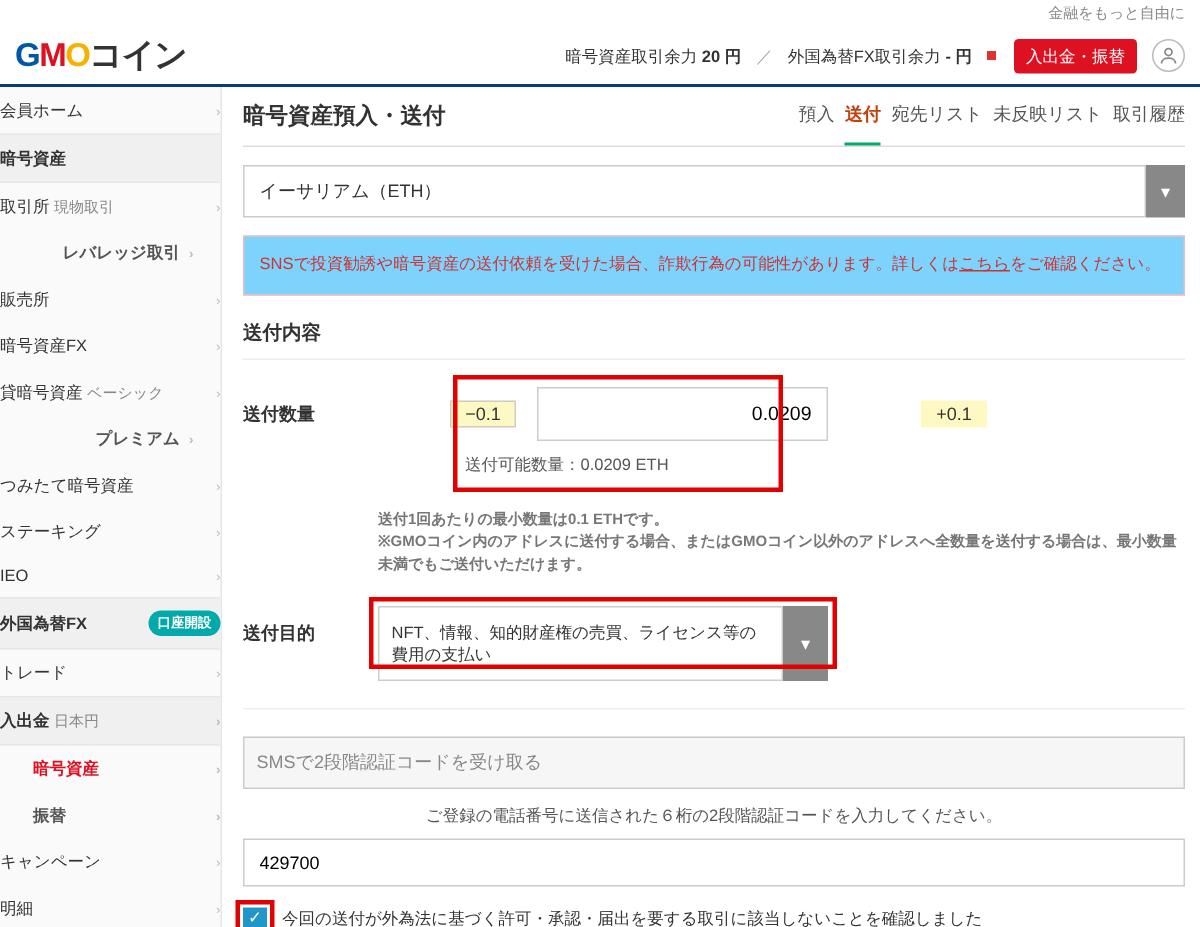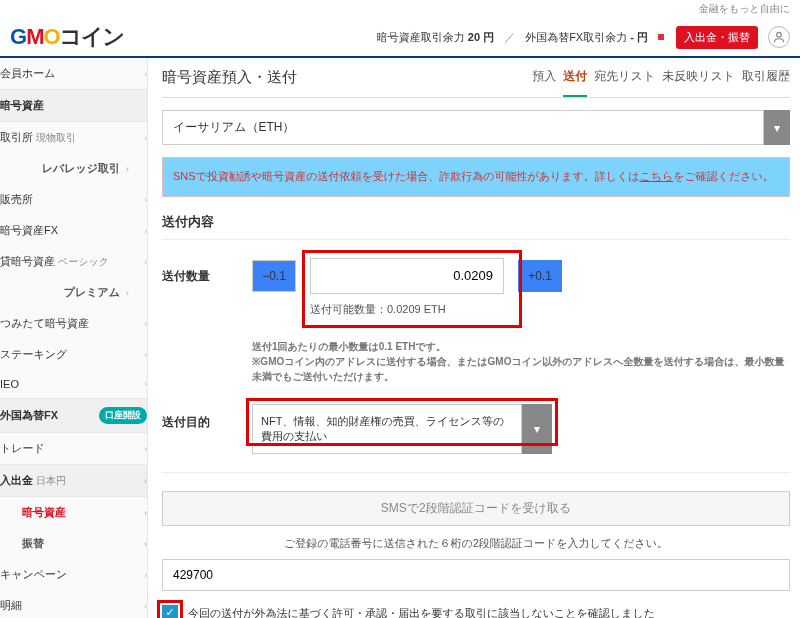--- a/index.html
+++ b/index.html
@@ -21,46 +21,46 @@
   .sidebar { width: 148px; border-right: 1px solid #e5e5e5; background: #fafafa; font-size: 11px; }
   .side-item { padding: 8px 0; display: flex; justify-content: space-between; align-items: center; color: #333; }
   .side-head { background: #f0f0f0; font-weight: bold; border-top:1px solid #e7e7e7; border-bottom:1px solid #e7e7e7; }
   .side-sub { padding-left: 22px; color: #555; font-weight: bold; }
   .side-sub.right { justify-content: flex-end; padding-right: 18px; }
   .side-sub.active { color: #d12; }
   .chev { color: #bbb; font-size: 9px; }
   .badge-oval { background: #0aa; color: #fff; font-size: 9px; padding: 2px 6px; border-radius: 9px; }
   .main { flex: 1; padding: 0 10px 20px 14px; position: relative; }
   .page-head { display:flex; justify-content:space-between; align-items:flex-end; border-bottom:1px solid #ddd; padding: 10px 0 0 0; }
-  .page-title { font-size: 15px; font-weight: normal; padding-bottom: 10px; text-align: right; }
+  .page-title { font-size: 15px; font-weight: bold; padding-bottom: 10px; text-align: right; }
   .tabs { display:flex; gap: 7px; font-size: 12px; }
   .tabs span { padding-bottom: 10px; color:#555; }
   .tabs span.active { color:#c2410c; border-bottom: 2px solid #0a6; font-weight:bold; }
   .select-row { margin-top: 12px; display:flex; }
   .select-box { flex:1; border:1px solid #ccc; padding:8px 10px; font-size:12px; }
   .select-caret { width:26px; background:#888; color:#fff; display:flex; align-items:center; justify-content:center; }
   .warn-box { margin-top: 12px; background:#7dd3fc; border:1px solid #e9bdbd; padding:10px; font-size:11px; color:#c33; line-height:1.6; }
   .warn-box a { color:#c33; text-decoration: underline; }
   .section-head { font-weight:bold; font-size:13px; margin-top:16px; padding-bottom:8px; border-bottom:1px solid #eee; }
   .field-row { display:flex; align-items:flex-start; margin-top:18px; }
   .field-label { width:90px; font-weight:bold; font-size:12px; padding-top:10px; }
   .field-body { flex:1; }
   .qty-line { display:flex; align-items:center; gap:14px; }
-  .step-btn { width:44px; height:32px; border:1px solid #ccc; display:flex; align-items:center; justify-content:center; font-size:12px; background:#3b82f6; }
+  .step-btn { width:44px; height:18px; border:1px solid #ccc; display:flex; align-items:center; justify-content:center; font-size:12px; background:#fef9c3;margin-left:48px; }
   .qty-input-wrap { position:relative; }
   .qty-input { width:194px; height:36px; border:1px solid #ccc; text-align:right; padding:0 10px; font-size:13px; }
   .hl-red { position:absolute; border:3px solid #e30000; pointer-events:none; }
   .avail { font-size:11px; color:#555; margin:8px 0 0 58px; }
   .notes { font-size:10px; color:#777; line-height:1.5; margin-top:22px; margin-left:0;font-weight:bold; }
   .purpose-select { display:flex; width:300px; }
   .purpose-box { flex:1; border:1px solid #ccc; padding:9px 8px; font-size:11px; }
   .purpose-caret { width:30px; background:#888; color:#fff; display:flex; align-items:center; justify-content:center; }
   .divider { border-top:1px solid #eee; margin-top:18px; }
   .sms-btn-row { margin-top:18px; }
-  .sms-btn { width:100%; border:1px solid #ccc; background:#f6f6f6; padding:8px; text-align:center; font-size:12px; color:#888; }
+  .sms-btn { width:100%; border:1px solid #ccc; background:#f6f6f6; padding:8px; font-size:12px; color:#888; }
   .center-note { text-align:center; font-size:11px; color:#555; margin-top:10px; }
   .code-input { width:100%; border:1px solid #ccc; padding:8px 10px; font-size:12px; margin-top:8px; }
   .chk-row { display:flex; align-items:flex-start; gap:10px; margin-top:14px; font-size:11px; color:#333; line-height:1.6; position:relative; }
   .chk-box { width:16px; height:16px; background:#2196c9; color:#fff; display:flex; align-items:center; justify-content:center; font-size:11px; flex-shrink:0; }
 </style>
 </head>
 <body>
 
 <div class="tagline-bar">金融をもっと自由に</div>
 

